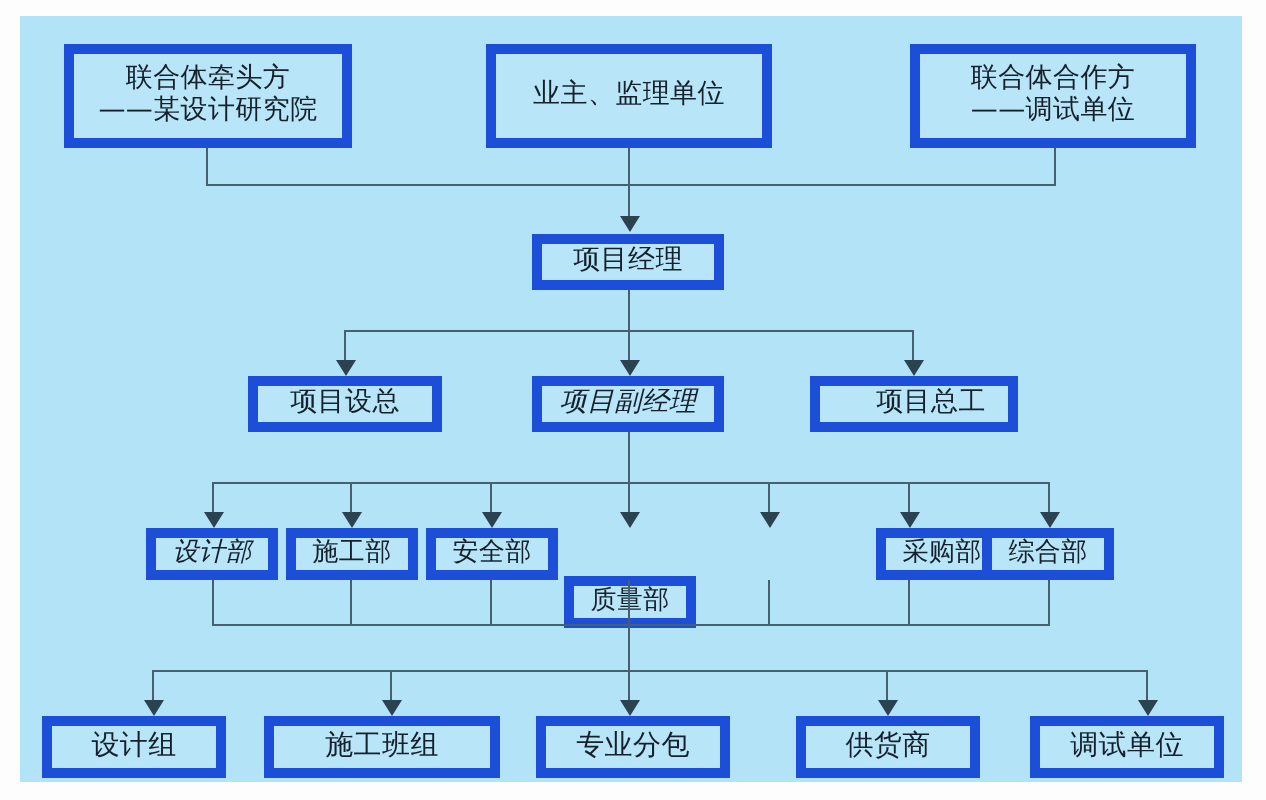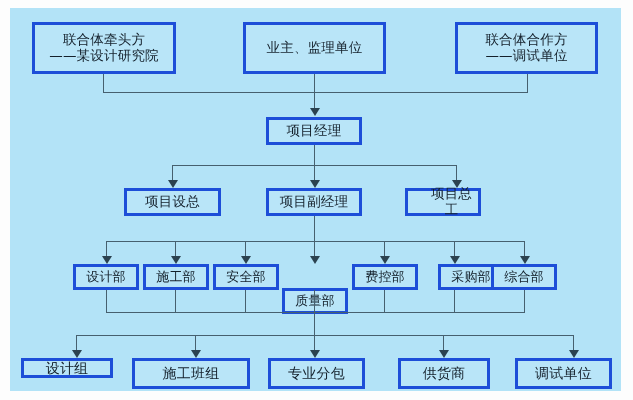--- a/index.html
+++ b/index.html
@@ -20,21 +20,21 @@
     left: 10px;
     top: 8px;
     width: 611px;
     height: 383px;
     background: #b3e3f7;
   }
   .node {
     position: absolute;
     box-sizing: border-box;
     background: #b9e5f8;
-    border: 3px solid #1d4ed8;
+    border: 5px solid #1d4ed8;
     display: flex;
     align-items: center;
     justify-content: center;
     text-align: center;
     color: #14202b;
     line-height: 1.18;
     white-space: pre-line;
     letter-spacing: 0.2px;
   }
   .node.t1 { font-size: 13.5px; }
@@ -84,47 +84,46 @@
     <div class="ln v" style="left:304px; top:137px; height:36px;"></div>
     <div class="ln h" style="left:162px; top:157px; width:284px;"></div>
     <div class="ln v" style="left:162px; top:157px; height:16px;"></div>
     <div class="ln v" style="left:446px; top:157px; height:16px;"></div>
     <div class="arrow" style="left:158px; top:172px;"></div>
     <div class="arrow" style="left:300px; top:172px;"></div>
     <div class="arrow" style="left:442px; top:172px;"></div>
 
     <div class="node t3" style="left:114px; top:180px; width:97px; height:28px;">项目设总</div>
 
-    <div class="node t3" style="left:256px; top:180px; width:96px; height:28px;">项目副经理</div>
+    <div class="node t3" style="left:256px; top:180px; width:96px; height:28px;font-style:italic;">项目副经理</div>
 
-    <div class="node t3" style="left:395px; top:180px; width:76px; height:28px;padding-left:17px;">项目总工</div>
+    <div class="node t3" style="left:395px; top:180px; width:104px; height:28px;padding-left:17px;">项目总工</div>
 
     <div class="ln v" style="left:304px; top:208px; height:41px;"></div>
     <div class="ln h" style="left:96px; top:233px; width:418px;"></div>
 
     <div class="ln v" style="left:96px; top:233px; height:16px;"></div>
     <div class="ln v" style="left:165px; top:233px; height:16px;"></div>
     <div class="ln v" style="left:235px; top:233px; height:16px;"></div>
     <div class="ln v" style="left:374px; top:233px; height:16px;"></div>
     <div class="ln v" style="left:444px; top:233px; height:16px;"></div>
     <div class="ln v" style="left:514px; top:233px; height:16px;"></div>
 
     <div class="arrow" style="left:92px; top:248px;"></div>
     <div class="arrow" style="left:161px; top:248px;"></div>
     <div class="arrow" style="left:231px; top:248px;"></div>
     <div class="arrow" style="left:300px; top:248px;"></div>
     <div class="arrow" style="left:370px; top:248px;"></div>
     <div class="arrow" style="left:440px; top:248px;"></div>
     <div class="arrow" style="left:510px; top:248px;"></div>
 
-    <div class="node t4" style="left:63px; top:256px; width:66px; height:26px;">设计部</div>
+    <div class="node t4" style="left:63px; top:256px; width:66px; height:26px;font-style:italic;">设计部</div>
     <div class="node t4" style="left:133px; top:256px; width:66px; height:26px;">施工部</div>
     <div class="node t4" style="left:203px; top:256px; width:66px; height:26px;">安全部</div>
     <div class="node t4" style="left:272px; top:256px; width:66px; height:26px;margin-top:24px;">质量部</div>
-    <div class="node t4" style="left:342px; top:256px; width:66px; height:26px;">费控部</div>
     <div class="node t4" style="left:428px; top:256px; width:66px; height:26px;">采购部</div>
     <div class="node t4" style="left:481px; top:256px; width:66px; height:26px;">综合部</div>
 
     <div class="ln v" style="left:96px; top:282px; height:22px;"></div>
     <div class="ln v" style="left:165px; top:282px; height:22px;"></div>
     <div class="ln v" style="left:235px; top:282px; height:22px;"></div>
     <div class="ln v" style="left:374px; top:282px; height:22px;"></div>
     <div class="ln v" style="left:444px; top:282px; height:22px;"></div>
     <div class="ln v" style="left:514px; top:282px; height:22px;"></div>
     <div class="ln h" style="left:96px; top:304px; width:419px;"></div>
@@ -136,20 +135,20 @@
     <div class="ln v" style="left:185px; top:327px; height:16px;"></div>
     <div class="ln v" style="left:433px; top:327px; height:16px;"></div>
     <div class="ln v" style="left:563px; top:327px; height:16px;"></div>
 
     <div class="arrow" style="left:62px; top:342px;"></div>
     <div class="arrow" style="left:181px; top:342px;"></div>
     <div class="arrow" style="left:300px; top:342px;"></div>
     <div class="arrow" style="left:429px; top:342px;"></div>
     <div class="arrow" style="left:559px; top:342px;"></div>
 
-    <div class="node t5" style="left:11px; top:350px; width:92px; height:20px;">设计组</div>
+    <div class="node t5" style="left:11px; top:350px; width:92px; height:31px;">设计组</div>
     <div class="node t5" style="left:122px; top:350px; width:118px; height:31px;">施工班组</div>
     <div class="node t5" style="left:258px; top:350px; width:97px; height:31px;">专业分包</div>
     <div class="node t5" style="left:388px; top:350px; width:92px; height:31px;">供货商</div>
     <div class="node t5" style="left:505px; top:350px; width:97px; height:31px;">调试单位</div>
 
   </div>
 </div>
 
 </body></html>

